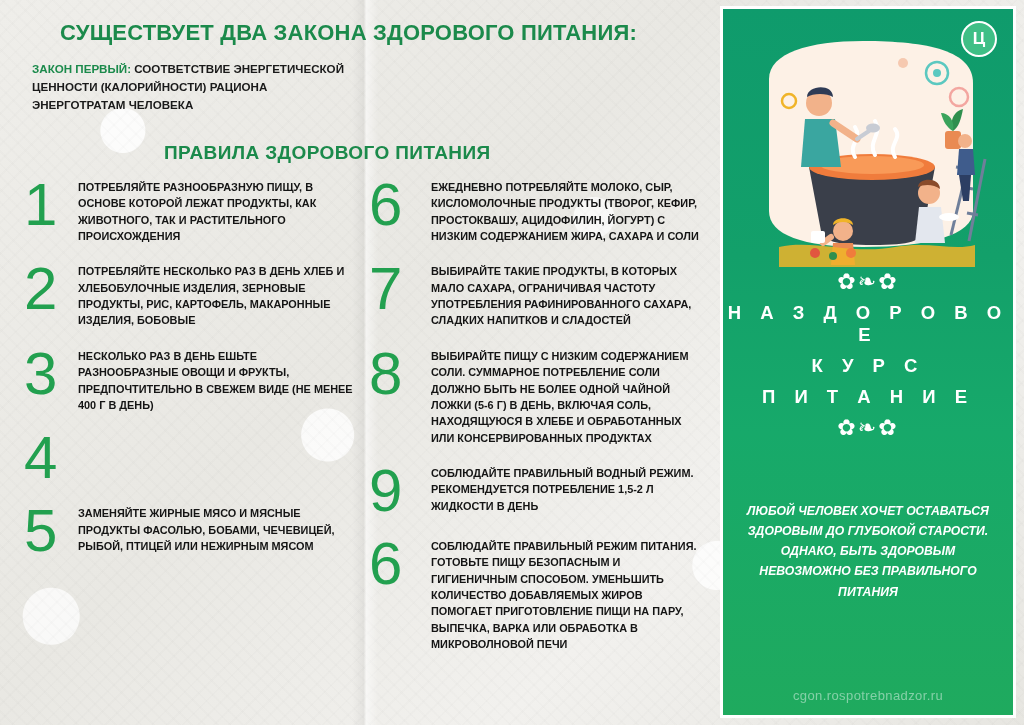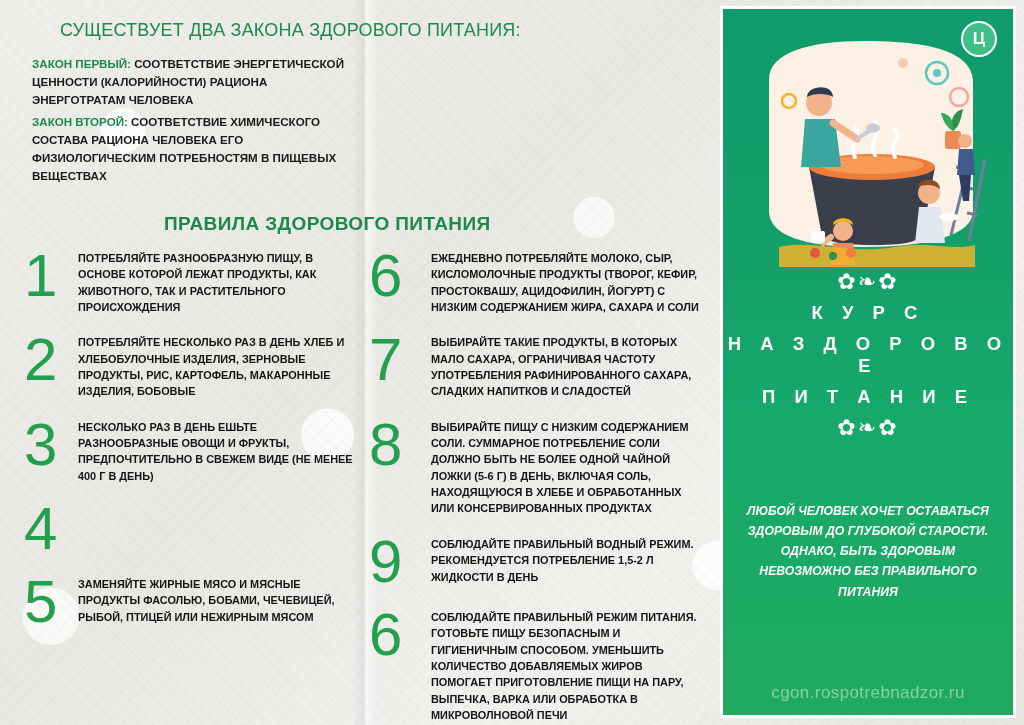--- a/index.html
+++ b/index.html
@@ -46,22 +46,22 @@
   .left-col {
     position: absolute;
     left: 0; top: 0;
     width: 722px; height: 725px;
     padding: 10px 8px 0 14px;
     box-sizing: border-box;
   }
 
   h1.laws-title {
     margin: 10px 0 0 46px;
-    font-size: 18px;
-    font-weight: normal;
+    font-size: 22px;
+    font-weight: bold;
     color: #1b8a4b;
     letter-spacing: 0.2px;
   }
 
   .laws {
     display: flex;
     margin: 14px 0 0 18px;
     gap: 4px;
     flex-direction: column;
   }
@@ -189,41 +189,38 @@
     line-height: 1.65;
     text-transform: uppercase;
     font-style: italic;
   }
   .watermark {
     position: absolute;
     left: 0; bottom: 12px;
     width: 290px;
     text-align: center;
     color: rgba(255,255,255,0.45);
-    font-size: 17px;
+    font-size: 13px;
     letter-spacing: 0.4px;
   }
 </style>
 </head>
 <body>
 
 <div id="poster">
   <div id="texture"></div>
   <div id="fold"></div>
 
   <div class="left-col">
 
     <h1 class="laws-title">СУЩЕСТВУЕТ ДВА ЗАКОНА ЗДОРОВОГО ПИТАНИЯ:</h1>
 
     <div class="laws">
       <div class="law">
         <span class="law-label">ЗАКОН ПЕРВЫЙ:</span><span> СООТВЕТСТВИЕ ЭНЕРГЕТИЧЕСКОЙ ЦЕННОСТИ (КАЛОРИЙНОСТИ) РАЦИОНА ЭНЕРГОТРАТАМ ЧЕЛОВЕКА</span>
-      </div>
-      <div class="law">
-        <span class="law-label">ЗАКОН ВТОРОЙ:</span><span> СООТВЕТСТВИЕ ХИМИЧЕСКОГО СОСТАВА РАЦИОНА ЧЕЛОВЕКА ЕГО ФИЗИОЛОГИЧЕСКИМ ПОТРЕБНОСТЯМ В ПИЩЕВЫХ ВЕЩЕСТВАХ</span>
       </div>
     </div>
 
     <h2 class="rules-title">ПРАВИЛА ЗДОРОВОГО ПИТАНИЯ</h2>
 
     <div class="rules-wrap">
 
       <div class="rules-col left">
         <div class="rule">
           <div class="num">1</div>
@@ -329,22 +326,22 @@
       <rect x="88" y="196" width="14" height="12" rx="2" fill="#ffffff"></rect>
 
       <path d="M56 212 C90 204, 130 220, 172 212 C206 206, 230 216, 252 210 L252 232 L56 232 Z" fill="#f0b429" opacity="0.85"></path>
       <circle cx="92" cy="218" r="5" fill="#e1563f"></circle>
       <circle cx="110" cy="221" r="4" fill="#2f8f4e"></circle>
       <circle cx="128" cy="218" r="5" fill="#f07c3c"></circle>
     </svg>
 
     <div class="title-block">
       <div class="ornament">✿❧✿</div>
+      <div class="course-line">Н А   З Д О Р О В О Е</div>
       <div class="course-line">К У Р С</div>
-      <div class="course-line">Н А   З Д О Р О В О Е</div>
       <div class="course-line">П И Т А Н И Е</div>
       <div class="ornament">✿❧✿</div>
     </div>
 
     <div class="footer-text">ЛЮБОЙ ЧЕЛОВЕК ХОЧЕТ ОСТАВАТЬСЯ ЗДОРОВЫМ ДО ГЛУБОКОЙ СТАРОСТИ. ОДНАКО, БЫТЬ ЗДОРОВЫМ НЕВОЗМОЖНО БЕЗ ПРАВИЛЬНОГО ПИТАНИЯ</div>
 
     <div class="watermark">cgon.rospotrebnadzor.ru</div>
   </div>
 </div>
 

